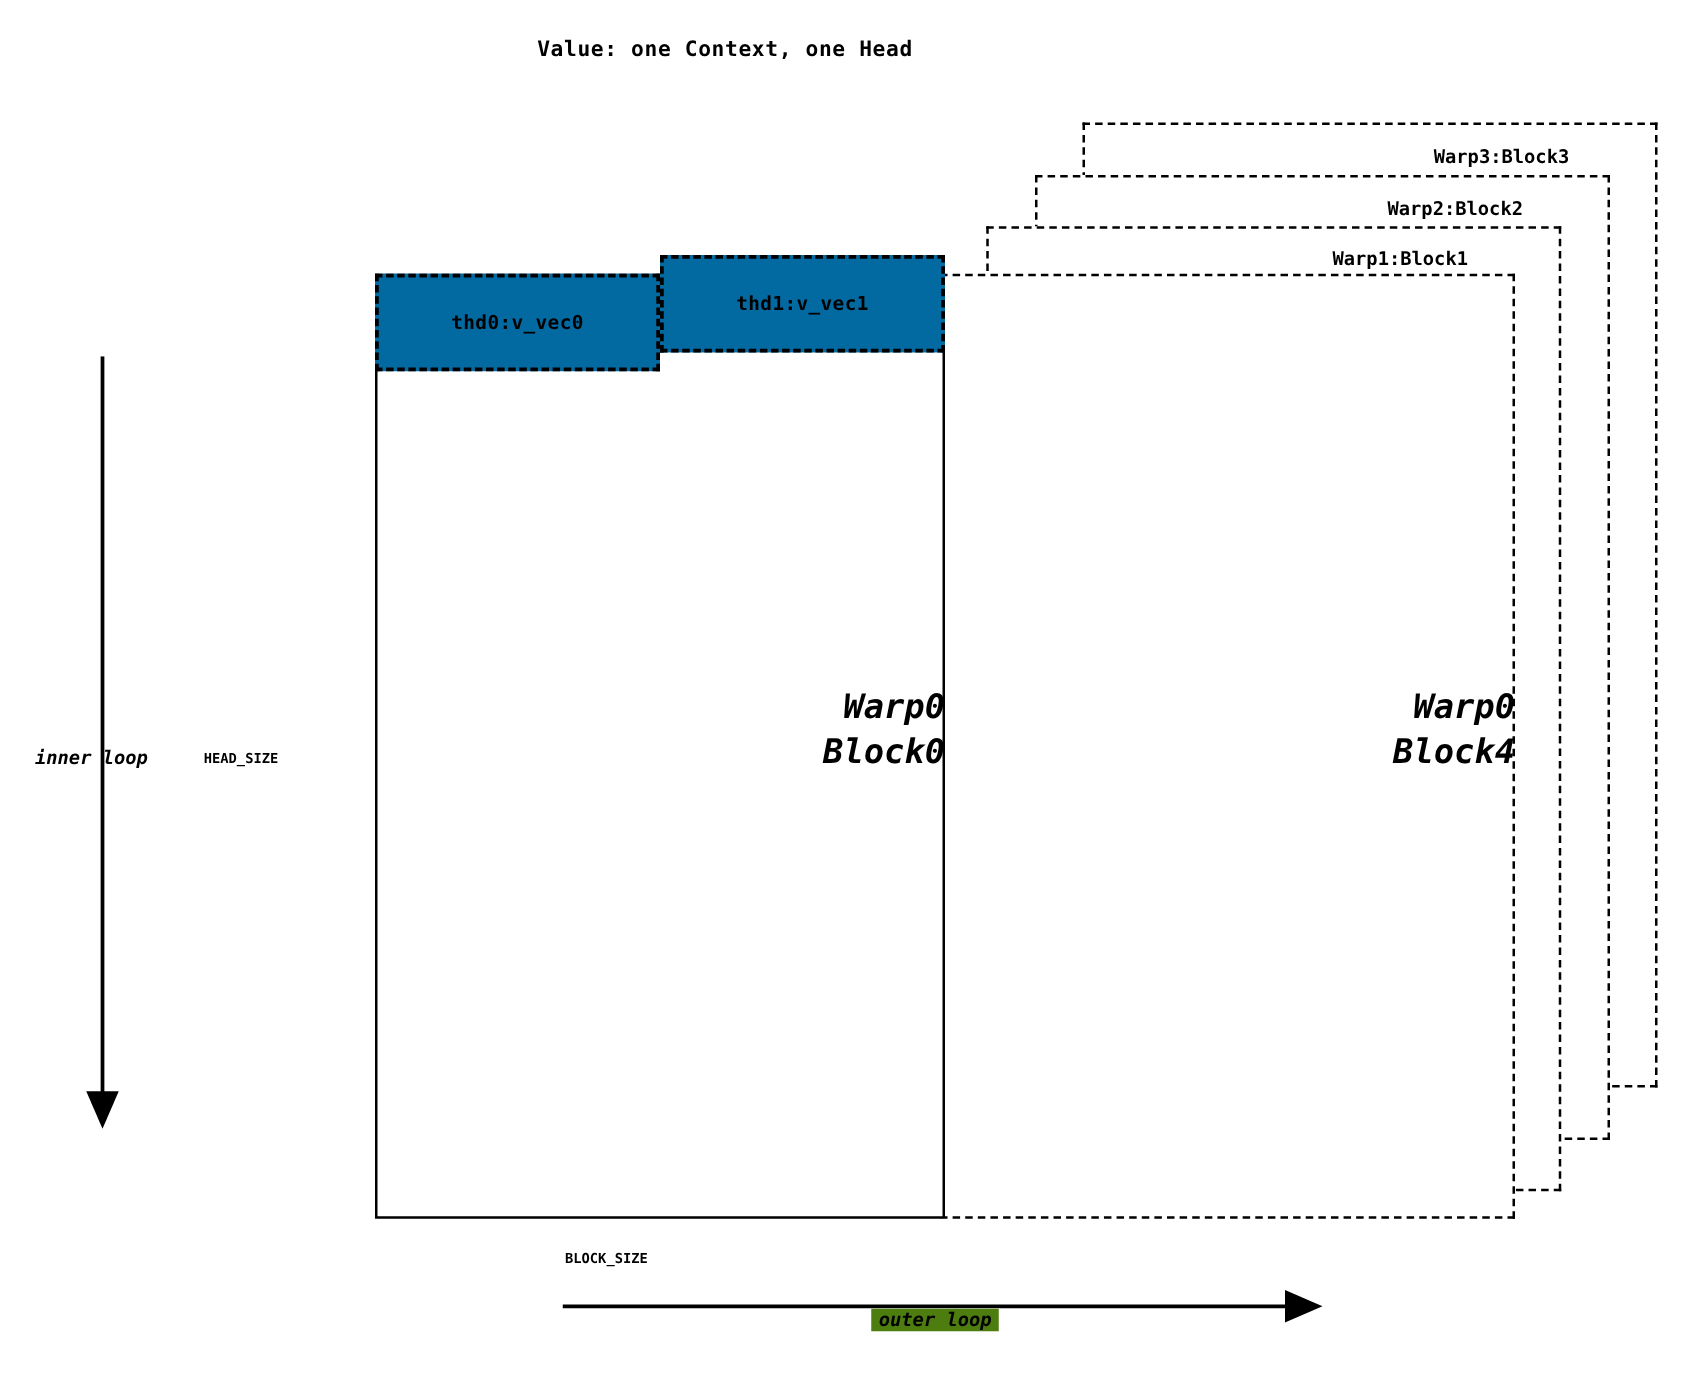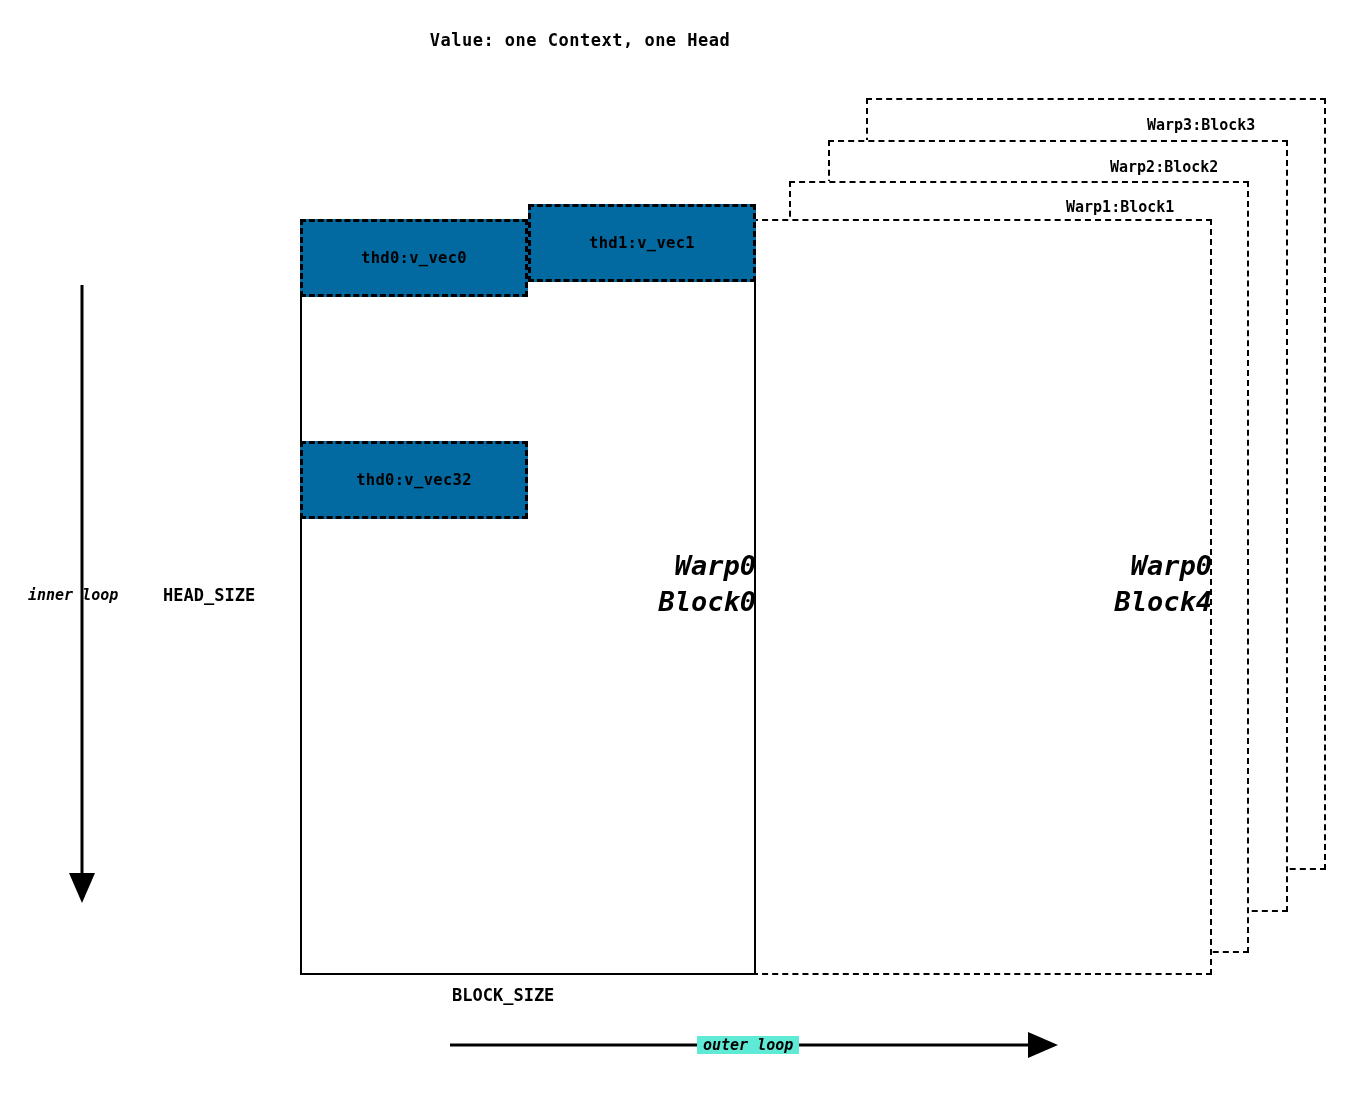--- a/index.html
+++ b/index.html
@@ -73,29 +73,31 @@
     display: flex;
     align-items: center;
     justify-content: center;
     font-size: 15.5px;
     font-weight: bold;
     letter-spacing: 0.3px;
   }
 
   
   .axis-label {
-    font-size: 17px;
+    font-size: 11px;
     font-weight: bold;
     white-space: nowrap;
+    margin-top: 15px;
   }
   .axis-italic {
     font-size: 15px;
     font-weight: bold;
     font-style: italic;
     white-space: nowrap;
+    margin-top: 11px;
   }
 </style>
 </head>
 <body>
 
 <div id="canvas">
 
   <div class="abs title">Value: one Context, one Head</div>
 
   <div class="abs backblock" style="left:866px; top:98px; width:460px; height:772px;"></div>
@@ -115,31 +117,30 @@
 
   <div class="abs mainblock" style="left:300px; top:219px; width:456px; height:756px;"></div>
   <div class="abs blocklabel" style="left:300px; top:548px; width:456px;">
     <div>Warp0</div>
     <div>Block0</div>
   </div>
 
   <div class="abs cell" style="left:300px; top:219px; width:228px; height:78px;">thd0:v_vec0</div>
   <div class="abs cell" style="left:528px; top:204px; width:228px; height:78px;">thd1:v_vec1</div>
 
-  <div class="abs cell" style="left:300px; top:441px; width:228px; height:78px;">thd0:v_vec32</div>
 
 
   <svg class="abs" style="left:60px; top:285px; width:60px; height:620px;" viewBox="0 0 60 620">
     <line x1="22" y1="0" x2="22" y2="595" stroke="#000" stroke-width="3"></line>
     <polygon points="22,618 9,588 35,588" fill="#000"></polygon>
   </svg>
   <div class="abs axis-italic" style="left:28px; top:586px;">inner loop</div>
   <div class="abs axis-label" style="left:163px; top:585px;">HEAD_SIZE</div>
 
   <div class="abs axis-label" style="left:452px; top:985px;">BLOCK_SIZE</div>
 
   <svg class="abs" style="left:450px; top:1025px; width:610px; height:40px;" viewBox="0 0 610 40">
     <line x1="0" y1="20" x2="585" y2="20" stroke="#000" stroke-width="3"></line>
     <polygon points="608,20 578,7 578,33" fill="#000"></polygon>
   </svg>
-  <div class="abs axis-italic" style="left:697px; top:1036px; background:#5eead4; padding:0 6px;">outer loop</div>
+  <div class="abs axis-italic" style="left:697px; top:1036px; background:#4d7c0f; padding:0 6px;">outer loop</div>
 
 </div>
 
 </body></html>

